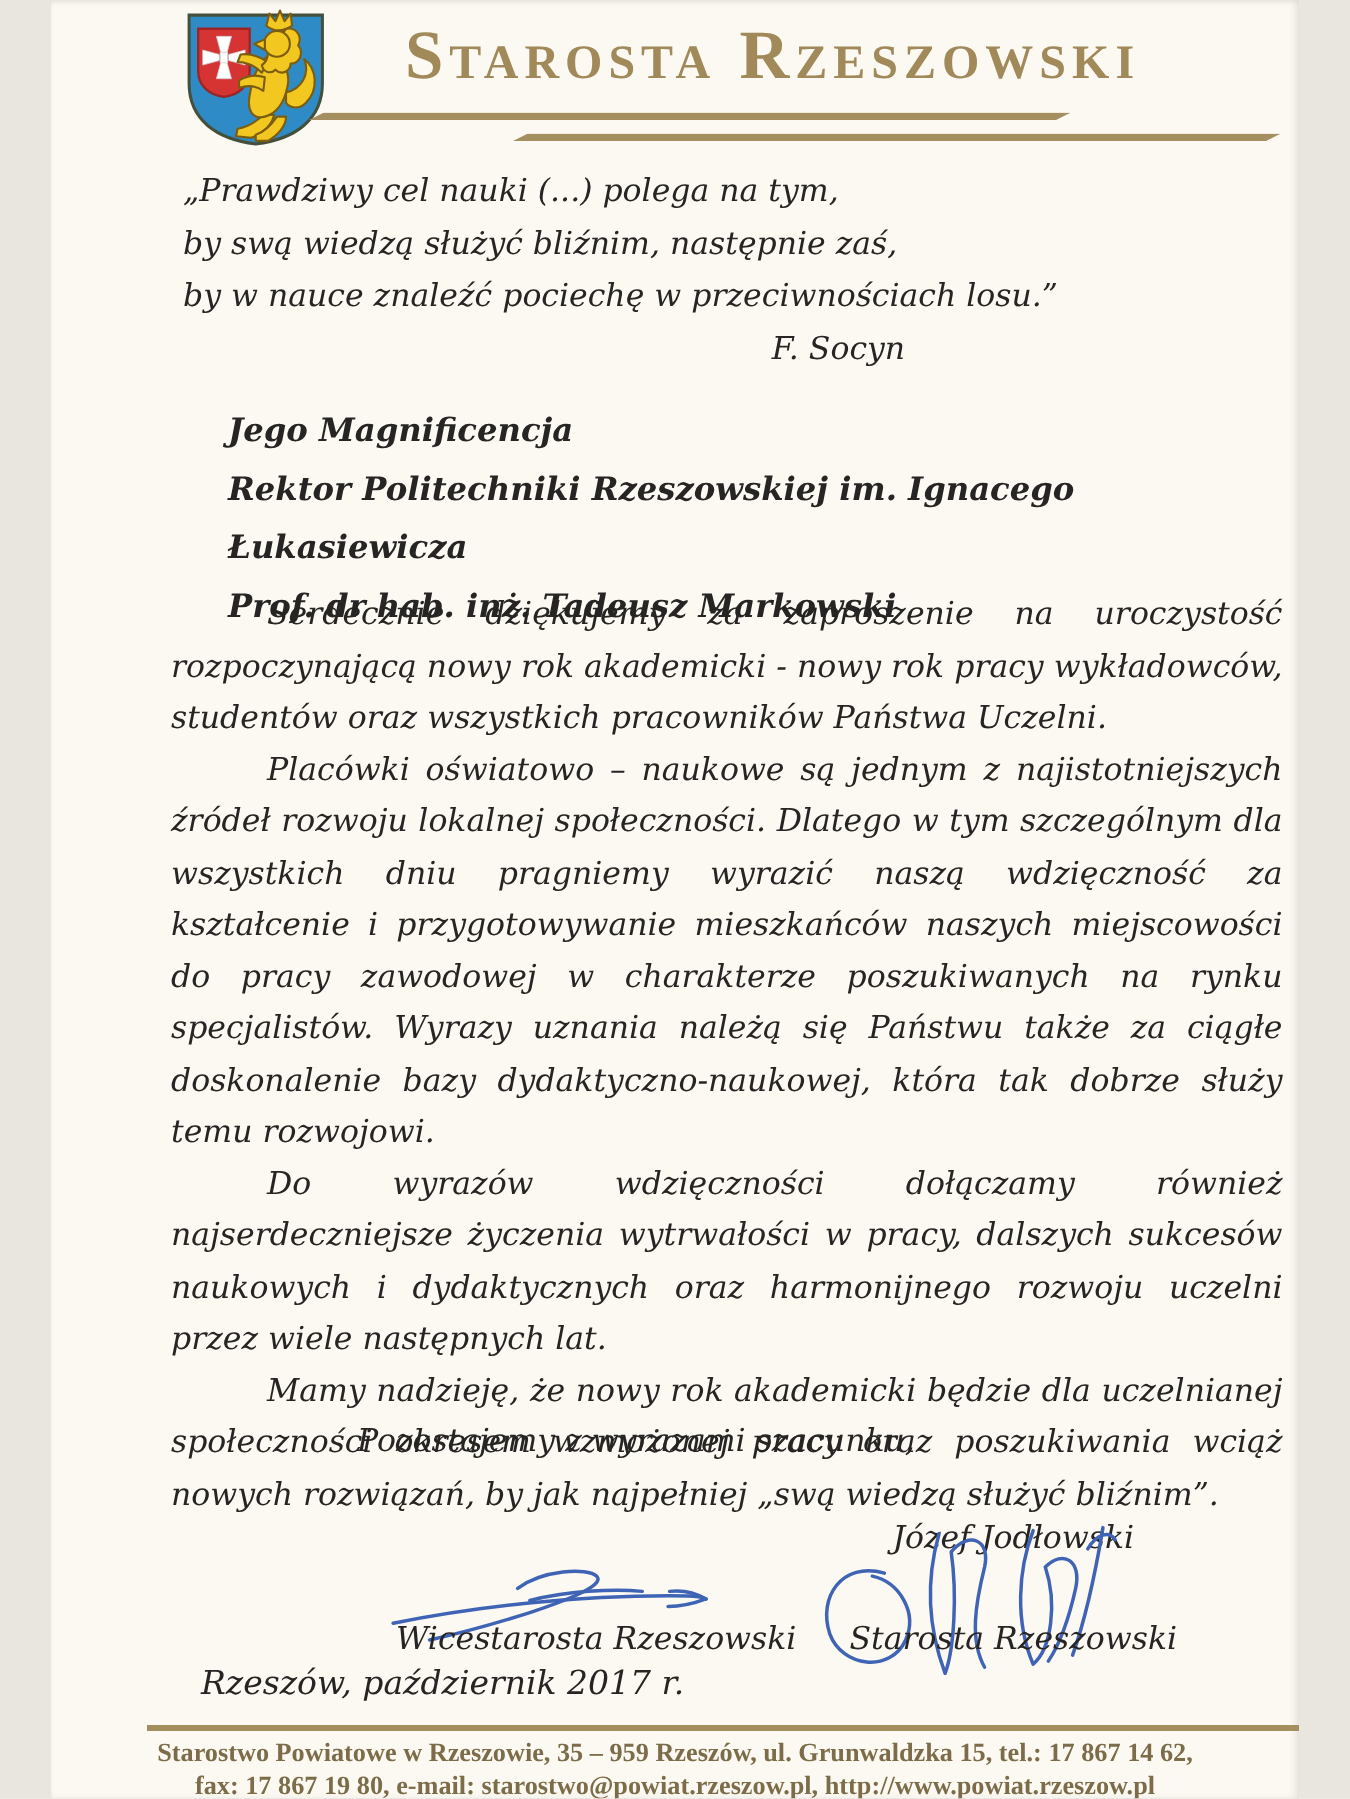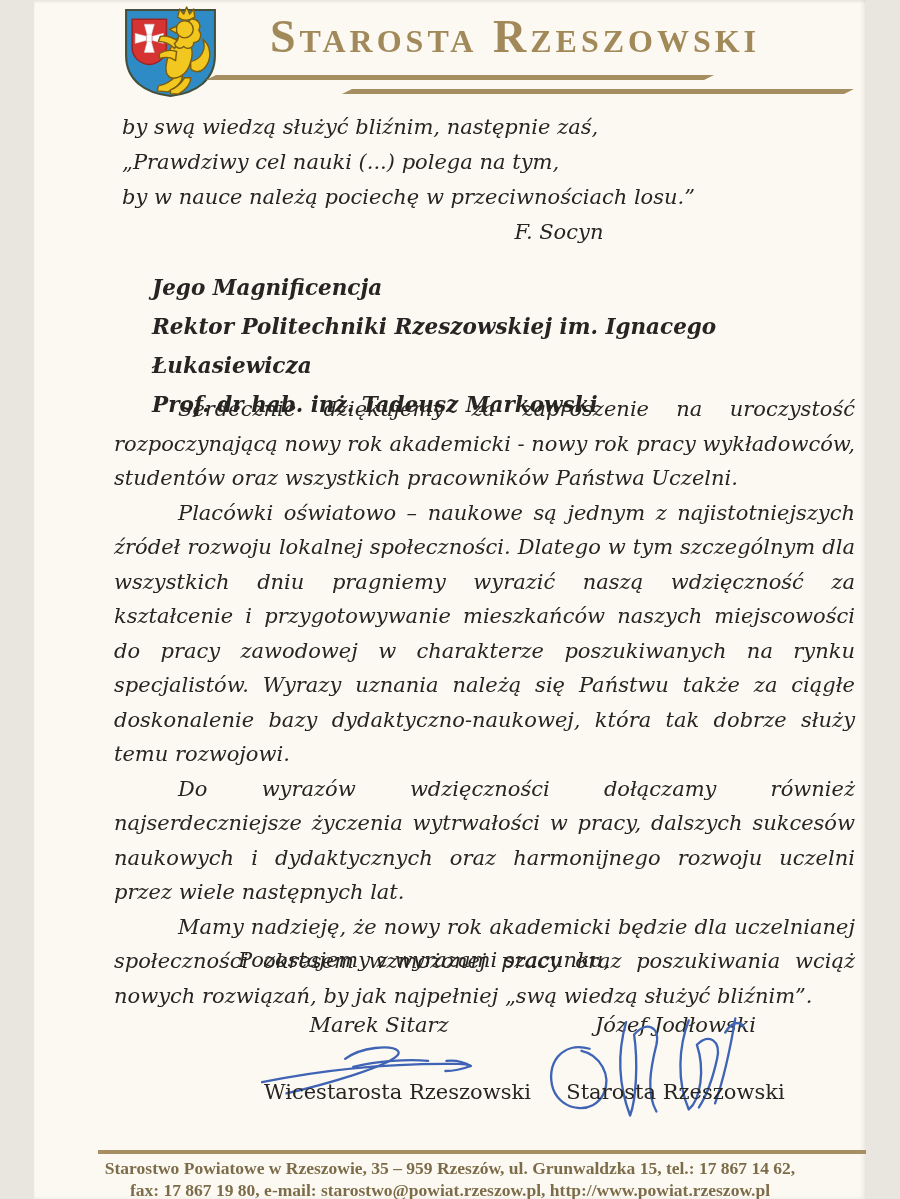--- a/index.html
+++ b/index.html
@@ -30,21 +30,21 @@
   
   .addressee{left:118px;top:268px;width:720px;font-style:italic;font-weight:700;font-size:21.5px;line-height:39px;}
 
   
   .letter-body{left:80px;top:392px;width:741px;font-style:italic;font-size:21px;line-height:34.5px;}
   .letter-body p{margin:0;text-align:justify;text-indent:64px;}
 
   .closing{left:204px;top:948px;font-style:italic;font-size:21px;}
 
   .sig-name{top:1013px;font-style:italic;font-size:21px;text-align:center;}
-  .sig-title{top:1080px;font-size:21px;text-align:center;white-space:nowrap;}
+  .sig-title{top:1080px;font-style:italic;font-size:21px;text-align:center;white-space:nowrap;}
   .sig-left{left:230px;width:230px;}
   .sig-right{left:524px;width:235px;}
   .sig-svg{pointer-events:none;}
   .sig-svg path{fill:none;stroke:#3f63b5;stroke-width:2.3;stroke-linecap:round;stroke-linejoin:round;}
   .sig-svg-left{left:222px;top:1036px;width:238px;height:64px;}
   .sig-svg-right{left:503px;top:1010px;width:258px;height:120px;}
 
   .dateline{left:100px;top:1110px;font-style:italic;font-size:22px;}
 
   
@@ -82,61 +82,61 @@
       <path d="M56,21 L49,24 L56,28 Z"></path>
       <path d="M57,12 L59,4 L63,9 L66,2 L69,9 L73,4 L74,12 C68,16 62,16 57,12 Z"></path>
     </g>
   </svg>
 
   <div class="abs title">Starosta Rzeszowski</div>
   <div class="abs rule rule1"></div>
   <div class="abs rule rule2"></div>
 
   <div class="abs quote">
+    <div>„Prawdziwy cel nauki (...) polega na tym,</div>
     <div>by swą wiedzą służyć bliźnim, następnie zaś,</div>
-    <div>„Prawdziwy cel nauki (...) polega na tym,</div>
-    <div>by w nauce należą pociechę w przeciwnościach losu.”</div>
+    <div>by w nauce znaleźć pociechę w przeciwnościach losu.”</div>
     <div class="attribution">F. Socyn</div>
   </div>
 
   <div class="abs addressee">
     <div>Jego Magnificencja</div>
     <div>Rektor Politechniki Rzeszowskiej im. Ignacego Łukasiewicza</div>
     <div>Prof. dr hab. inż. Tadeusz Markowski</div>
   </div>
 
   <div class="abs letter-body">
     <p>Serdecznie dziękujemy za zaproszenie na uroczystość rozpoczynającą nowy rok akademicki - nowy rok pracy wykładowców, studentów oraz wszystkich pracowników Państwa Uczelni.</p>
     <p>Placówki oświatowo – naukowe są jednym z najistotniejszych źródeł rozwoju lokalnej społeczności. Dlatego w tym szczególnym dla wszystkich dniu pragniemy wyrazić naszą wdzięczność za kształcenie i przygotowywanie mieszkańców naszych miejscowości do pracy zawodowej w charakterze poszukiwanych na rynku specjalistów. Wyrazy uznania należą się Państwu także za ciągłe doskonalenie bazy dydaktyczno-naukowej, która tak dobrze służy temu rozwojowi.</p>
     <p>Do wyrazów wdzięczności dołączamy również najserdeczniejsze życzenia wytrwałości w pracy, dalszych sukcesów naukowych i dydaktycznych oraz harmonijnego rozwoju uczelni przez wiele następnych lat.</p>
     <p>Mamy nadzieję, że nowy rok akademicki będzie dla uczelnianej społeczności okresem wzmożonej pracy oraz poszukiwania wciąż nowych rozwiązań, by jak najpełniej „swą wiedzą służyć bliźnim”.</p>
   </div>
 
   <div class="abs closing">Pozostajemy z wyrazami szacunku,</div>
 
-  <div class="abs sig-name sig-left">Marek Sitarz</div>
   <div class="abs sig-name sig-right">Józef Jodłowski</div>
 
   <svg class="abs sig-svg sig-svg-left" viewBox="0 0 235 62">
     <path d="M88,22 C104,10 134,8 140,14 C146,20 120,30 96,38 C74,45 48,52 30,56"></path>
     <path d="M6,45 C60,34 130,26 200,27 C206,27 210,28 212,29"></path>
     <path d="M212,29 C205,25 196,23 188,24 M212,29 C204,32 195,34 187,34"></path>
     <path d="M96,30 C120,24 150,22 170,24"></path>
   </svg>
   <svg class="abs sig-svg sig-svg-right" viewBox="0 0 255 118">
     <path d="M52,38 C24,30 8,54 16,78 C24,100 56,104 66,82 C74,64 62,44 44,40"></path>
     <path d="M88,12 C80,40 80,72 92,104 C98,88 100,52 96,24 C108,10 122,16 118,34 C112,58 108,82 118,100"></path>
     <path d="M150,10 C140,36 138,70 150,98 C162,88 166,58 158,34 C170,22 182,30 178,48 C174,66 168,84 160,96"></path>
     <path d="M196,8 C192,32 186,64 176,92"></path>
     <path d="M186,22 C192,12 200,10 204,16"></path>
   </svg>
 
   <div class="abs sig-title sig-left">Wicestarosta Rzeszowski</div>
   <div class="abs sig-title sig-right">Starosta Rzeszowski</div>
 
+  <div class="abs dateline">Rzeszów, październik 2017 r.</div>
 
   <div class="abs footer-rule"></div>
   <div class="abs footer-text">
     <div>Starostwo Powiatowe w Rzeszowie, 35 – 959 Rzeszów, ul. Grunwaldzka 15, tel.: 17 867 14 62,</div>
     <div>fax: 17 867 19 80, e-mail: starostwo@powiat.rzeszow.pl, http://www.powiat.rzeszow.pl</div>
   </div>
 
 </div>
 
 </body></html>

